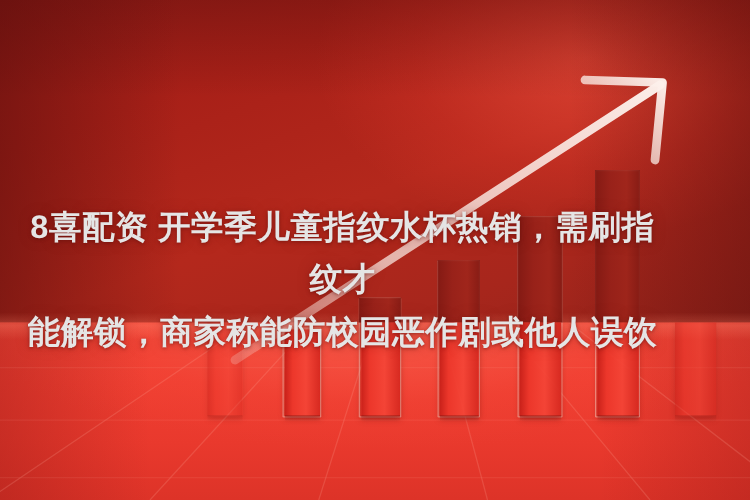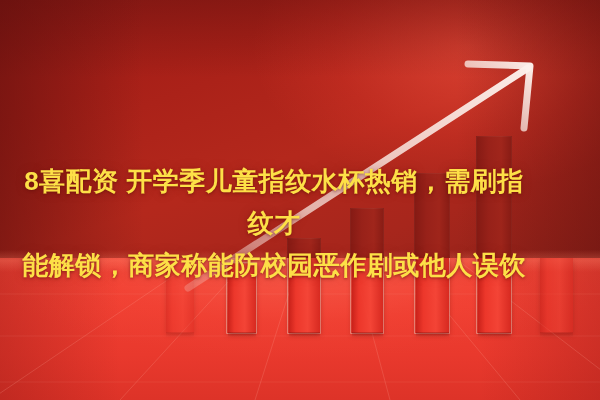--- a/index.html
+++ b/index.html
@@ -81,21 +81,21 @@
     border-radius:1px;
   }
 
   
   .arrow { position:absolute; left:0; top:0; width:600px; height:400px; }
 
   
   .headline {
     position:absolute; left:0; top:160px; width:548px;
     text-align:center;
-    color:#fde047;
+    color:#e5e5e5;
     font-size:26px;
     font-weight:bold;
     line-height:42px;
     letter-spacing:0.5px;
     text-shadow:0 1px 3px rgba(90,12,10,0.55), 0 0 10px rgba(120,20,16,0.35);
     white-space:pre-line;
     padding:0 12px;
   }
 </style>
 </head>

